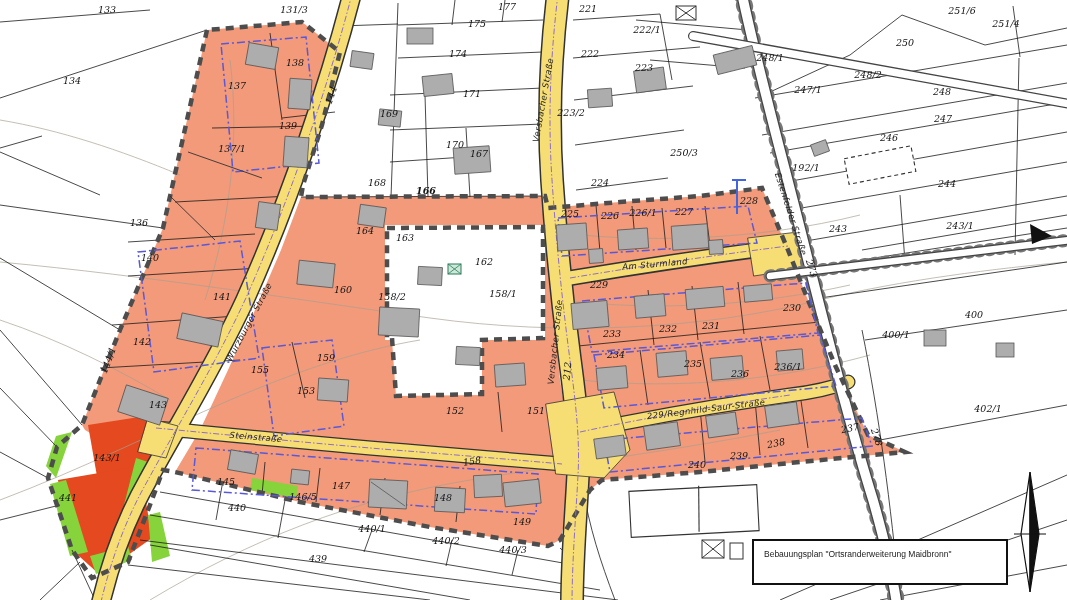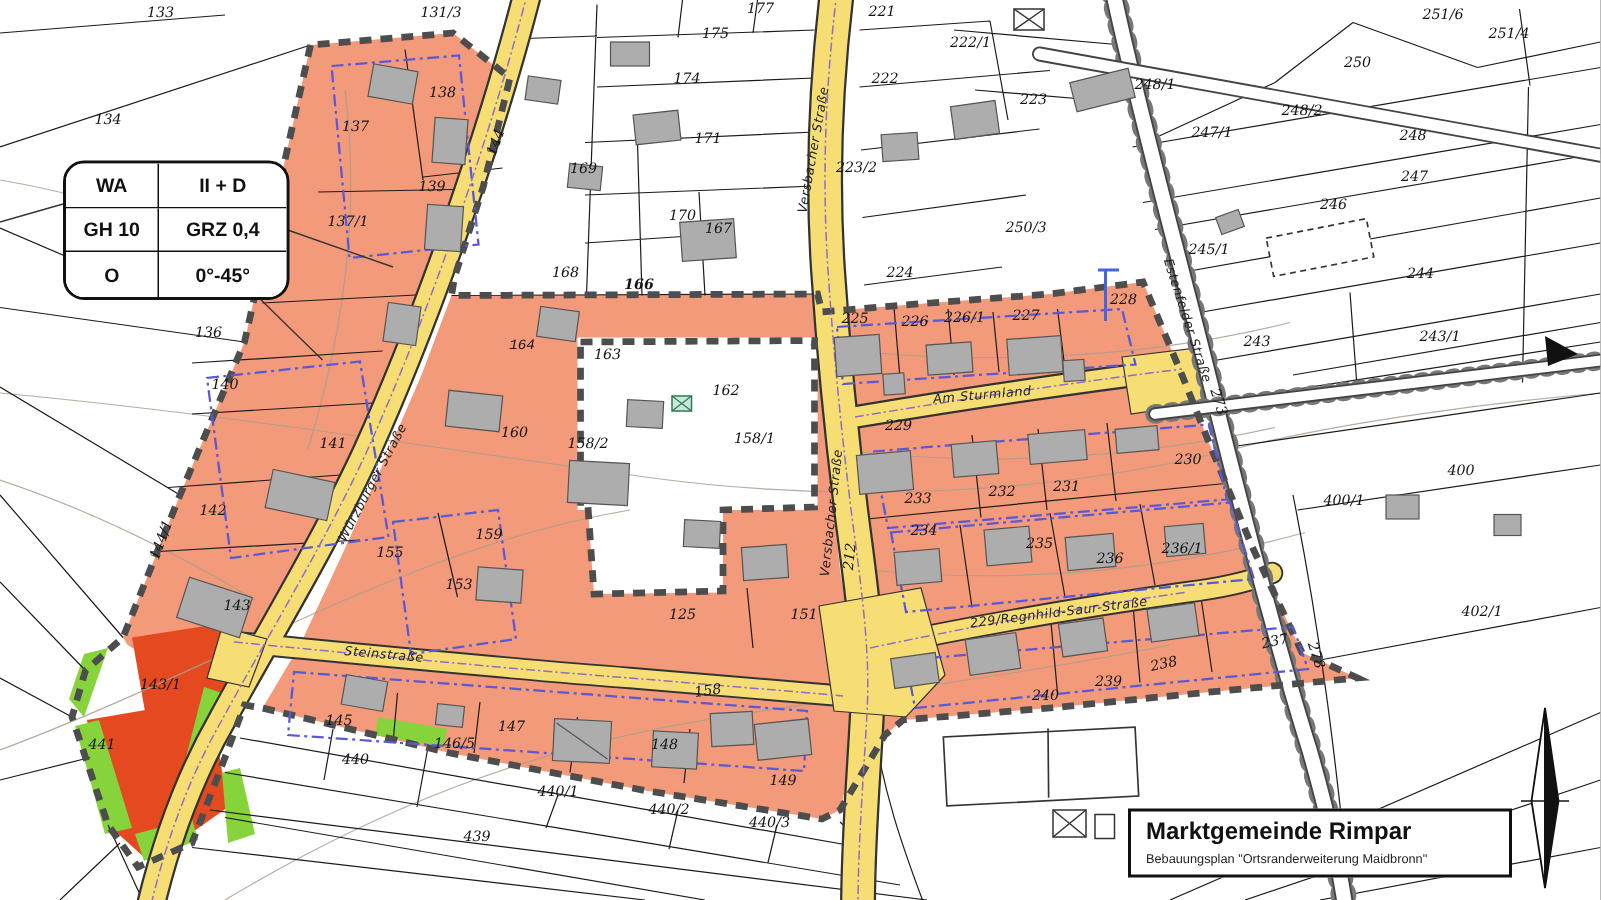--- a/index.html
+++ b/index.html
@@ -240,63 +240,63 @@
       <span class="plabel" style="left: 458px; top: 53px;">174</span>
       <span class="plabel" style="left: 472px; top: 93px;">171</span>
       <span class="plabel" style="left: 389px; top: 113px;">169</span>
       <span class="plabel" style="left: 455px; top: 144px;">170</span>
       <span class="plabel" style="left: 479px; top: 153px;">167</span>
       <span class="plabel" style="left: 377px; top: 182px;">168</span>
       <span class="plabel" style="left: 426px; top: 190px; font-weight: bold;">166</span>
       <span class="plabel" style="left: 588px; top: 8px;">221</span>
       <span class="plabel" style="left: 590px; top: 53px;">222</span>
       <span class="plabel" style="left: 647px; top: 29px;">222/1</span>
-      <span class="plabel" style="left: 689px; top: 67px;">223</span>
+      <span class="plabel" style="left: 644px; top: 67px;">223</span>
       <span class="plabel" style="left: 571px; top: 112px;">223/2</span>
       <span class="plabel" style="left: 684px; top: 152px;">250/3</span>
       <span class="plabel" style="left: 600px; top: 182px;">224</span>
       <span class="plabel" style="left: 770px; top: 57px;">248/1</span>
       <span class="plabel" style="left: 808px; top: 89px;">247/1</span>
       <span class="plabel" style="left: 962px; top: 10px;">251/6</span>
       <span class="plabel" style="left: 1006px; top: 23px;">251/4</span>
       <span class="plabel" style="left: 905px; top: 42px;">250</span>
       <span class="plabel" style="left: 868px; top: 74px;">248/2</span>
       <span class="plabel" style="left: 942px; top: 91px;">248</span>
       <span class="plabel" style="left: 943px; top: 118px;">247</span>
       <span class="plabel" style="left: 889px; top: 137px;">246</span>
-      <span class="plabel" style="left: 806px; top: 167px;">245/1</span>
+      <span class="plabel" style="left: 806px; top: 167px;">192/1</span>
       <span class="plabel" style="left: 947px; top: 183px;">244</span>
       <span class="plabel" style="left: 838px; top: 228px;">243</span>
       <span class="plabel" style="left: 960px; top: 225px;">243/1</span>
       <span class="plabel" style="left: 974px; top: 314px;">400</span>
       <span class="plabel" style="left: 896px; top: 334px;">400/1</span>
       <span class="plabel" style="left: 988px; top: 408px;">402/1</span>
       <span class="plabel" style="left: 237px; top: 85px;">137</span>
       <span class="plabel" style="left: 295px; top: 62px;">138</span>
       <span class="plabel" style="left: 288px; top: 125px;">139</span>
       <span class="plabel" style="left: 232px; top: 148px;">137/1</span>
       <span class="plabel" style="left: 139px; top: 222px;">136</span>
       <span class="plabel" style="left: 150px; top: 257px;">140</span>
       <span class="plabel" style="left: 222px; top: 296px;">141</span>
       <span class="plabel" style="left: 142px; top: 341px;">142</span>
       <span class="plabel" style="left: 158px; top: 404px;">143</span>
       <span class="plabel" style="left: 107px; top: 457px;">143/1</span>
       <span class="plabel" style="left: 68px; top: 497px;">441</span>
       <span class="plabel" style="left: 331px; top: 95px; transform: translate(-50%, -50%) rotate(-70deg);">144</span>
       <span class="plabel" style="left: 108px; top: 360px; transform: translate(-50%, -50%) rotate(-70deg);">144/1</span>
-      <span class="plabel" style="left: 348px; top: 230px; font-family: Liberation Mono, monospace;">164</span>
+      <span class="plabel" style="left: 365px; top: 230px;">164</span>
       <span class="plabel" style="left: 405px; top: 237px;">163</span>
       <span class="plabel" style="left: 484px; top: 261px;">162</span>
       <span class="plabel" style="left: 343px; top: 289px;">160</span>
       <span class="plabel" style="left: 326px; top: 357px;">159</span>
       <span class="plabel" style="left: 392px; top: 296px;">158/2</span>
       <span class="plabel" style="left: 503px; top: 293px;">158/1</span>
       <span class="plabel" style="left: 260px; top: 369px;">155</span>
       <span class="plabel" style="left: 306px; top: 390px;">153</span>
-      <span class="plabel" style="left: 455px; top: 410px;">125</span>
+      <span class="plabel" style="left: 455px; top: 410px;">152</span>
       <span class="plabel" style="left: 536px; top: 410px;">151</span>
       <span class="plabel" style="left: 226px; top: 481px;">145</span>
       <span class="plabel" style="left: 303px; top: 496px;">146/5</span>
       <span class="plabel" style="left: 341px; top: 485px;">147</span>
       <span class="plabel" style="left: 418px; top: 497px; margin-left: 25px;">148</span>
       <span class="plabel" style="left: 522px; top: 521px;">149</span>
       <span class="plabel" style="left: 472px; top: 461px; transform: translate(-50%, -50%) rotate(-8deg);">158</span>
       <span class="plabel" style="left: 237px; top: 507px;">440</span>
       <span class="plabel" style="left: 372px; top: 528px;">440/1</span>
       <span class="plabel" style="left: 446px; top: 540px;">440/2</span>
@@ -325,27 +325,18 @@
       <span class="plabel" style="left: 567px; top: 371px; transform: translate(-50%, -50%) rotate(-84deg);">212</span>
       <span class="slabel" style="left: 543px; top: 100px; transform: translate(-50%, -50%) rotate(-80deg);">Versbacher Straße</span>
       <span class="slabel" style="left: 555px; top: 342px; transform: translate(-50%, -50%) rotate(-84deg);">Versbacher Straße</span>
       <span class="slabel" style="left: 249px; top: 322px; transform: translate(-50%, -50%) rotate(-62deg);">Würzburger Straße</span>
       <span class="slabel" style="left: 256px; top: 437px; transform: translate(-50%, -50%) rotate(5deg);">Steinstraße</span>
       <span class="slabel" style="left: 655px; top: 264px; transform: translate(-50%, -50%) rotate(-5deg);">Am Sturmland</span>
       <span class="slabel" style="left: 706px; top: 409px; transform: translate(-50%, -50%) rotate(-7deg);">229/Regnhild-Saur-Straße</span>
       <span class="slabel" style="left: 791px; top: 214px; transform: translate(-50%, -50%) rotate(72deg);">Estenfelder Straße</span>
     </div>
 
-<div id="legend-box">
-  <div class="cell">WA</div>
-  <div class="cell">II + D</div>
-  <div class="cell">GH 10</div>
-  <div class="cell">GRZ 0,4</div>
-  <div class="cell">O</div>
-  <div class="cell">0°-45°</div>
-</div>
 
 <div id="title-block">
-  <div class="muni">Marktgemeinde Rimpar</div>
   <div class="plan">Bebauungsplan "Ortsranderweiterung Maidbronn"</div>
 </div>
 
 </div>
 
 </body></html>

